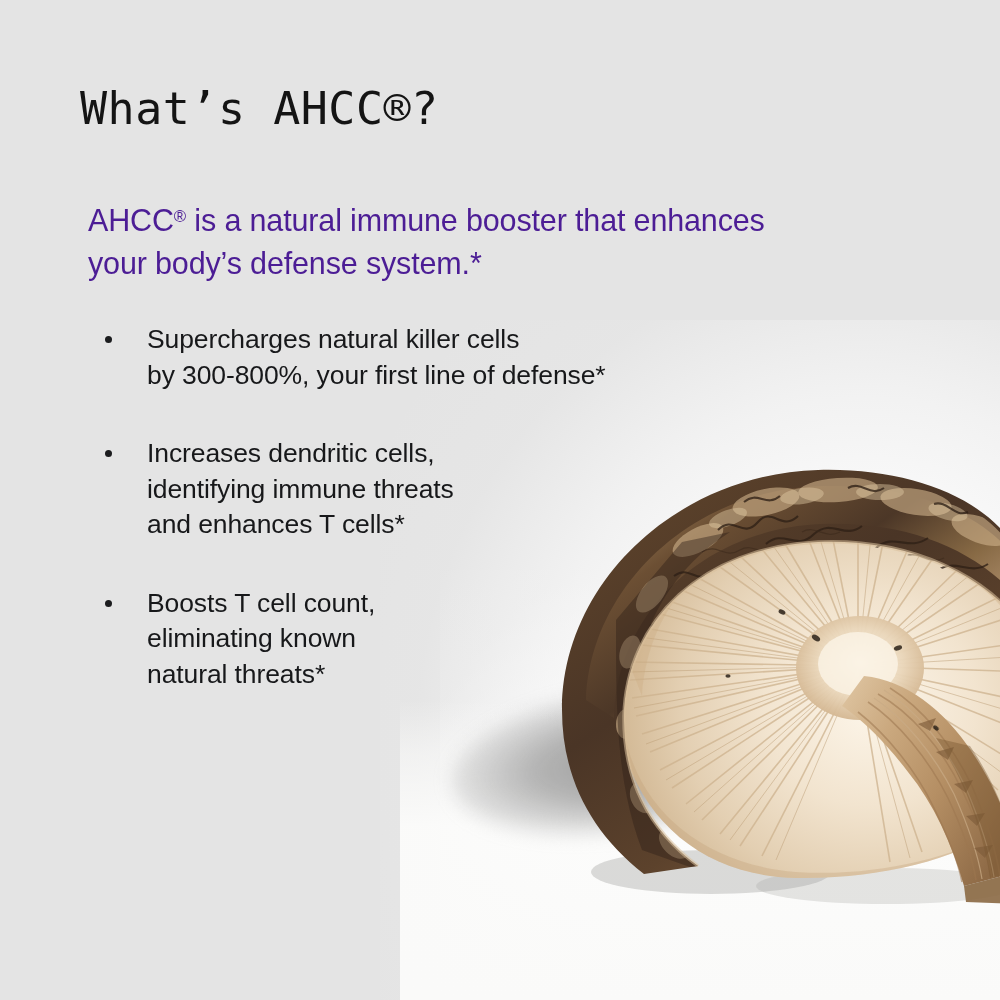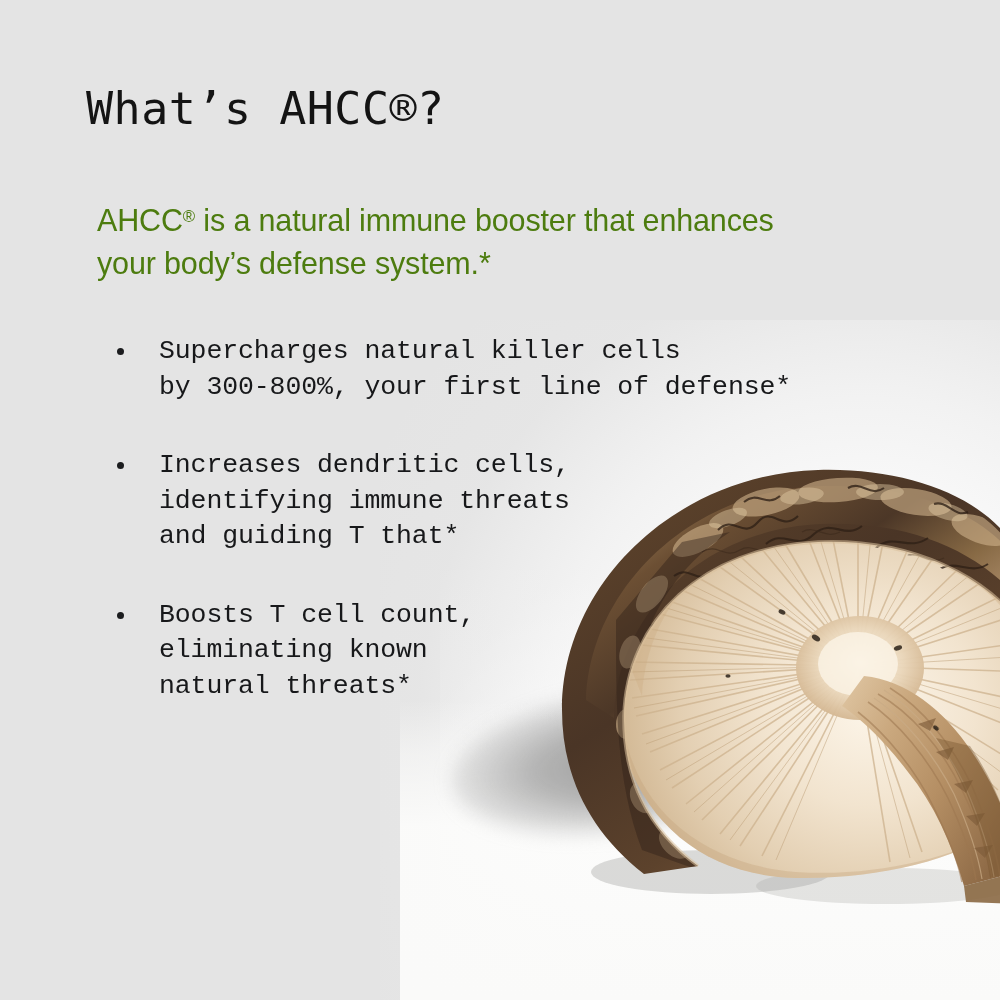--- a/index.html
+++ b/index.html
@@ -93,39 +93,39 @@
   
   .content {
     position: absolute;
     left: 0; top: 0;
     width: 1000px;
     height: 1000px;
   }
 
   .title {
     position: absolute;
-    left: 86px;
+    left: 80px;
     top: 52px;
     font-family: "DejaVu Sans Mono", "Liberation Mono", monospace;
     font-size: 45px;
     font-weight: 400;
     letter-spacing: 0.5px;
     color: #141414;
     white-space: nowrap;
   }
 
   .subtitle {
     position: absolute;
-    left: 97px;
+    left: 88px;
     top: 168px;
     width: 730px;
     font-size: 30.5px;
     line-height: 43px;
     font-weight: 400;
-    color: #4d7c0f;
+    color: #4c1d95;
     letter-spacing: -0.15px;
   }
   .subtitle sup {
     font-size: 0.55em;
     vertical-align: 0.52em;
     line-height: 0;
   }
 
   .bullets {
     position: absolute;
@@ -396,31 +396,31 @@
       <path d="M556,300 C560,340 560,392 558,434 L560,434 L560,296 Z" fill="#d9c2a0" opacity=".5"></path>
     </svg>
   </div>
 
   <div class="content">
 
     <h1 class="title">What’s AHCC®?</h1>
 
     <p class="subtitle"><span>AHCC</span><sup>®</sup><span> is a natural immune booster that enhances your body’s defense system.*</span></p>
 
-    <ul class="bullets" style="list-style:none;margin:12px;padding:0;font-family:Liberation Mono, monospace;">
+    <ul class="bullets" style="list-style:none;margin:0;padding:0;">
       <li class="bullet">
         <span class="dot"></span>
         <span class="btext">Supercharges natural killer cells
 by 300-800%, your first line of defense*</span>
       </li>
       <li class="bullet">
         <span class="dot"></span>
         <span class="btext">Increases dendritic cells,
 identifying immune threats
-and guiding T that*</span>
+and enhances T cells*</span>
       </li>
       <li class="bullet">
         <span class="dot"></span>
         <span class="btext">Boosts T cell count,
 eliminating known
 natural threats*</span>
       </li>
     </ul>
 
   </div>

